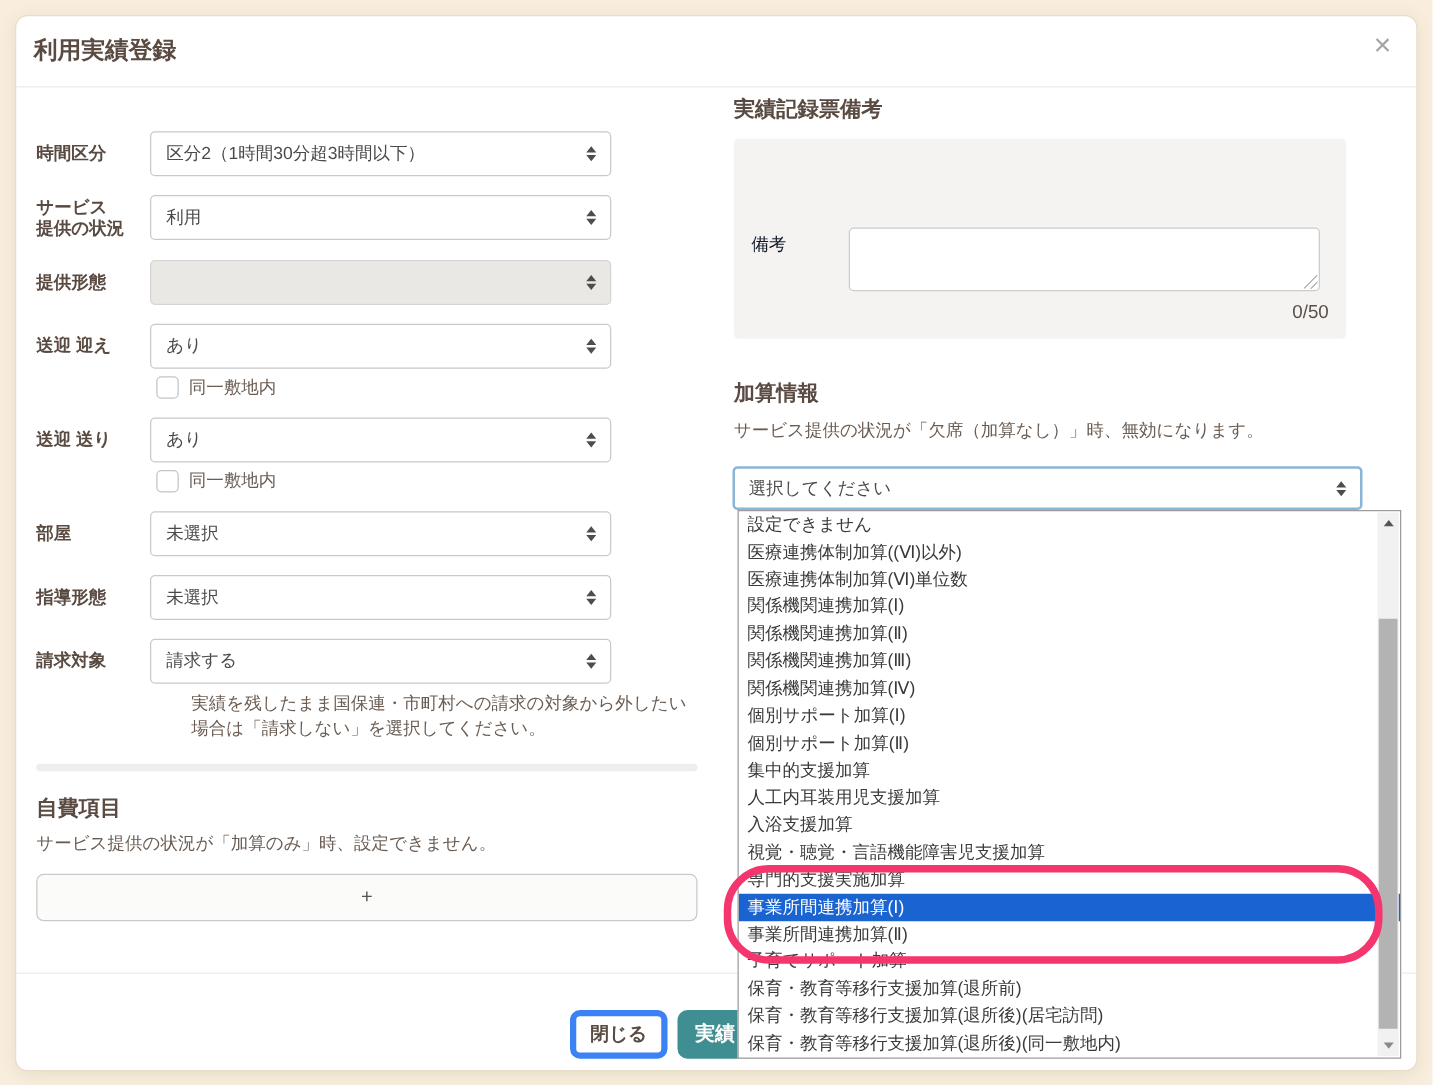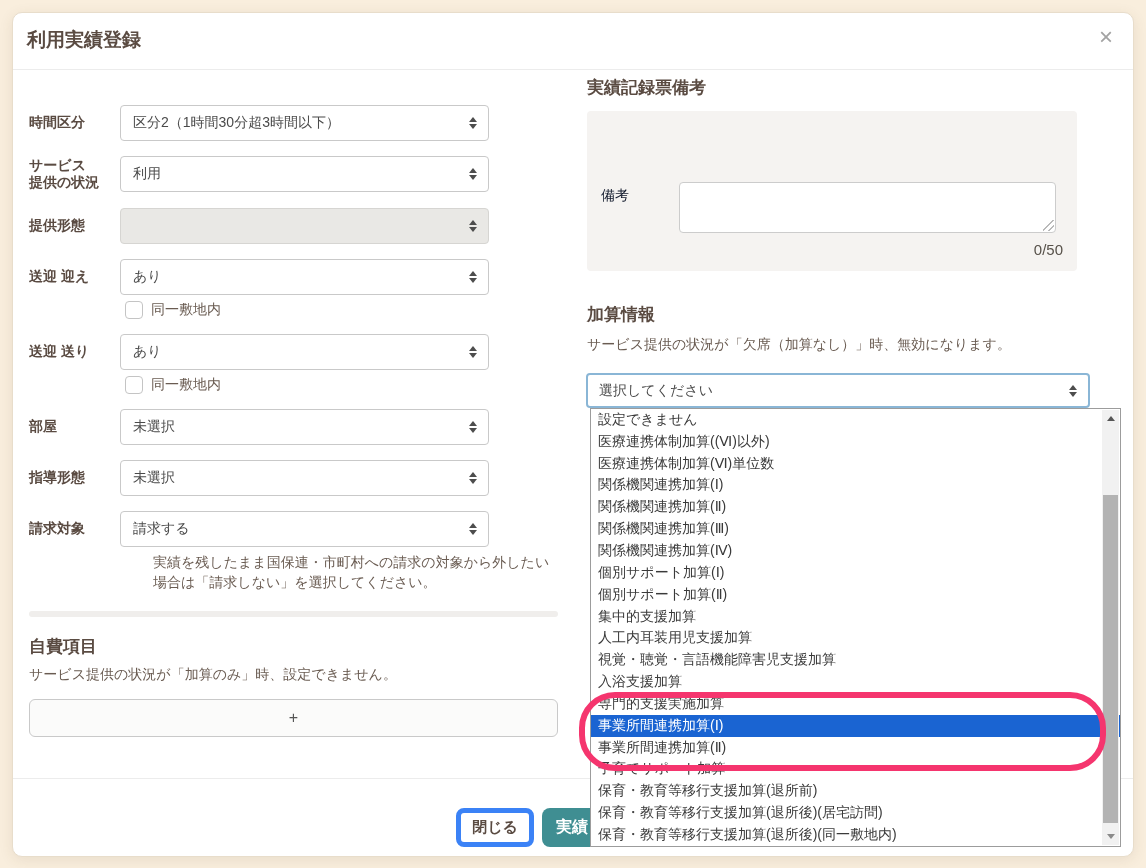--- a/index.html
+++ b/index.html
@@ -246,22 +246,22 @@
     <div class="opt">医療連携体制加算((Ⅵ)以外)</div>
     <div class="opt">医療連携体制加算(Ⅵ)単位数</div>
     <div class="opt">関係機関連携加算(Ⅰ)</div>
     <div class="opt">関係機関連携加算(Ⅱ)</div>
     <div class="opt">関係機関連携加算(Ⅲ)</div>
     <div class="opt">関係機関連携加算(Ⅳ)</div>
     <div class="opt">個別サポート加算(Ⅰ)</div>
     <div class="opt">個別サポート加算(Ⅱ)</div>
     <div class="opt">集中的支援加算</div>
     <div class="opt">人工内耳装用児支援加算</div>
+    <div class="opt">入浴支援加算</div>
     <div class="opt">視覚・聴覚・言語機能障害児支援加算</div>
-    <div class="opt">入浴支援加算</div>
     <div class="opt">専門的支援実施加算</div>
     <div class="opt sel-opt">事業所間連携加算(Ⅰ)</div>
     <div class="opt">事業所間連携加算(Ⅱ)</div>
     <div class="opt">子育てサポート加算</div>
     <div class="opt">保育・教育等移行支援加算(退所前)</div>
     <div class="opt">保育・教育等移行支援加算(退所後)(居宅訪問)</div>
     <div class="opt">保育・教育等移行支援加算(退所後)(同一敷地内)</div>
     <div class="dd-scrollbar">
       <div class="sb-btn sb-up">
           <i class="sb-tri-up"></i>

